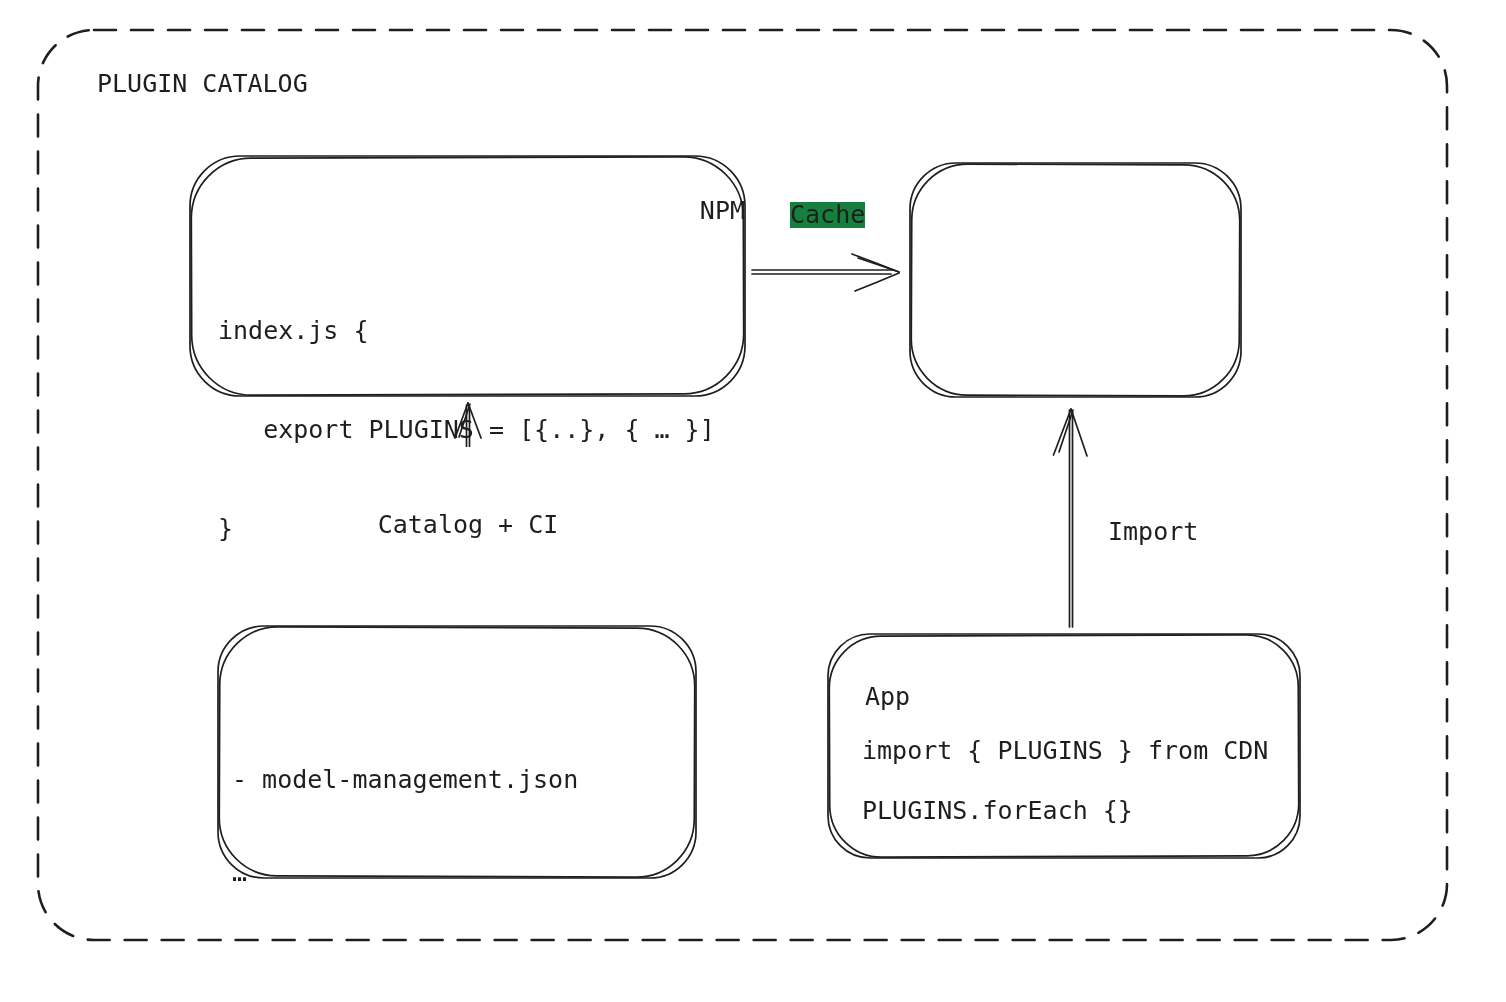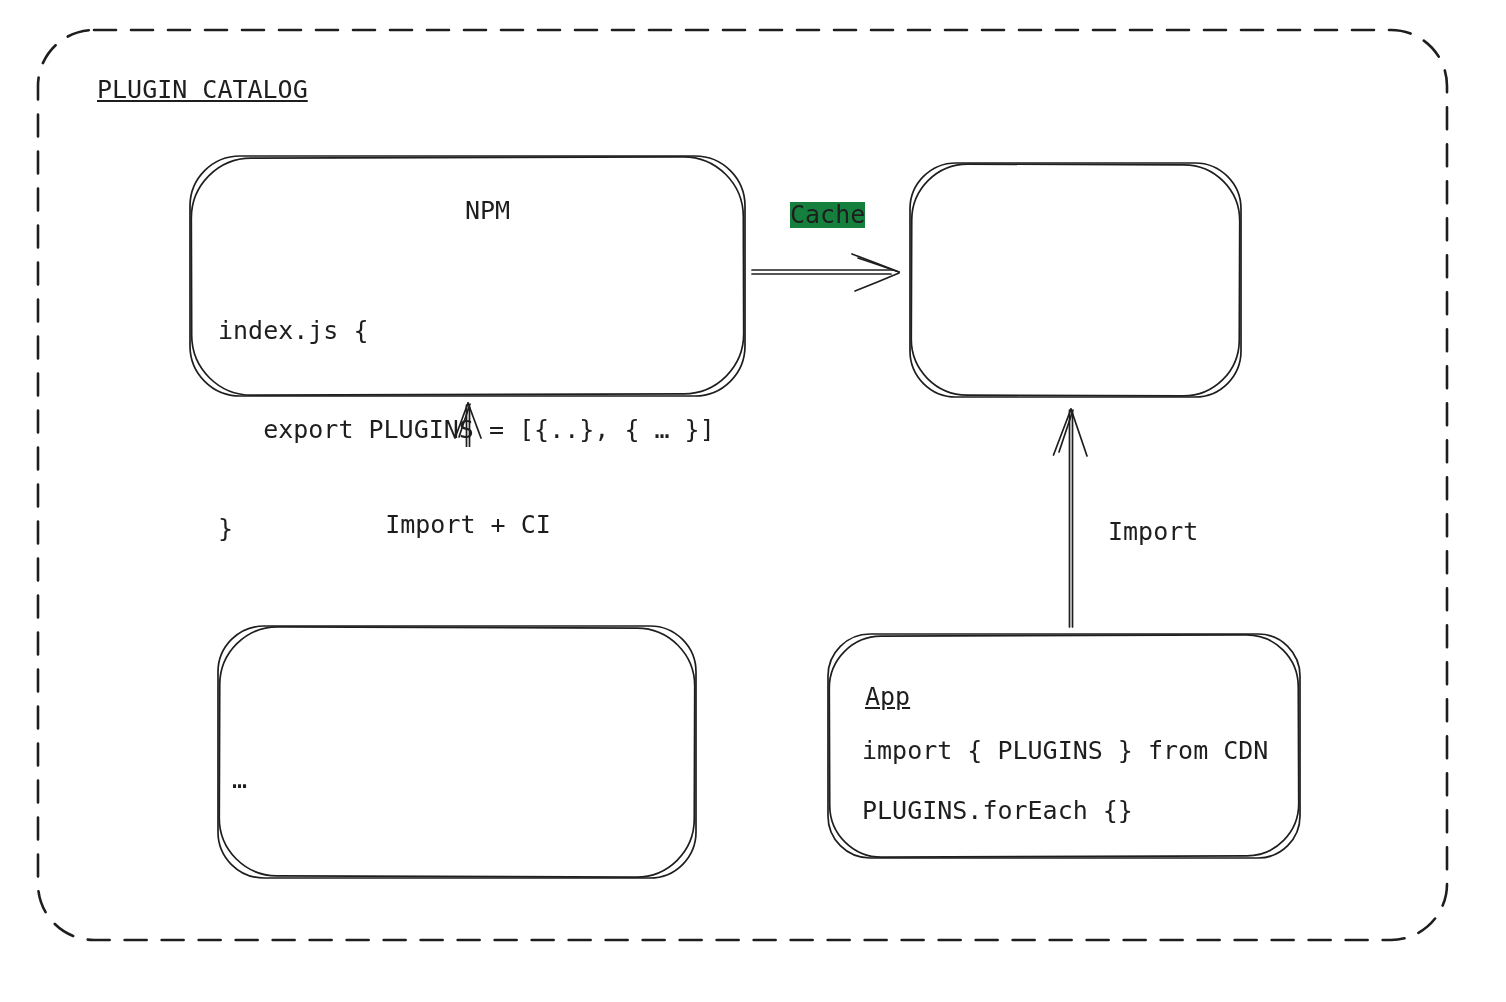--- a/index.html
+++ b/index.html
@@ -15,21 +15,21 @@
   .txt{
     position:absolute;
     font-size:25px;
     line-height:26px;
     white-space:pre;
     color:#1e1e1e;
     letter-spacing:0;
   }
   .code{line-height:33px;}
   .list{line-height:31px;}
-  .center{text-align:center;padding-left:20px;}
+  .center{text-align:right;}
   .edge-label{background:#15803d;}
   .build-label{
     position:absolute;
     left:352px;top:447px;width:232px;
     text-align:center;
     background:#ffffff;
     font-size:25px;line-height:31px;
     white-space:pre;
   }
 </style>
@@ -80,39 +80,40 @@
 
     <g>
       <path d="M1069.5 627 V410"></path>
       <path d="M1072.5 627 V412"></path>
       <path d="M1071 409 L1053.5 455"></path>
       <path d="M1073 410 L1059 452"></path>
       <path d="M1071 409 L1087 456"></path>
     </g>
   </svg>
 
-  <div class="txt" style="left:97px;top:77px;text-decoration:underline;">PLUGIN CATALOG</div>
+  <div class="txt" style="left:97px;top:71px;">PLUGIN CATALOG</div>
 
   <div class="txt center" style="left:190px;top:198px;width:555px;">NPM</div>
   <div class="txt code" style="left:218px;top:248px;">
     <div>index.js {</div>
     <div>   export PLUGINS = [{..}, { … }]</div>
     <div>}</div>
   </div>
 
   <div class="txt edge-label" style="left:790px;top:202px;">Cache</div>
 
 
   <div class="build-label">
-    <div>Import + CI</div>
+    <div>Catalog + CI</div>
   </div>
 
   <div class="txt list" style="left:232px;top:702px;">
+    <div>- model-management.json</div>
     <div>…</div>
   </div>
 
   <div class="txt" style="left:1108px;top:519px;">Import</div>
 
-  <div class="txt" style="left:865px;top:684px;text-decoration:underline;">App</div>
+  <div class="txt" style="left:865px;top:684px;">App</div>
   <div class="txt" style="left:862px;top:738px;">import { PLUGINS } from CDN</div>
   <div class="txt" style="left:862px;top:798px;">PLUGINS.forEach {}</div>
 
 </div>
 
 </body></html>

